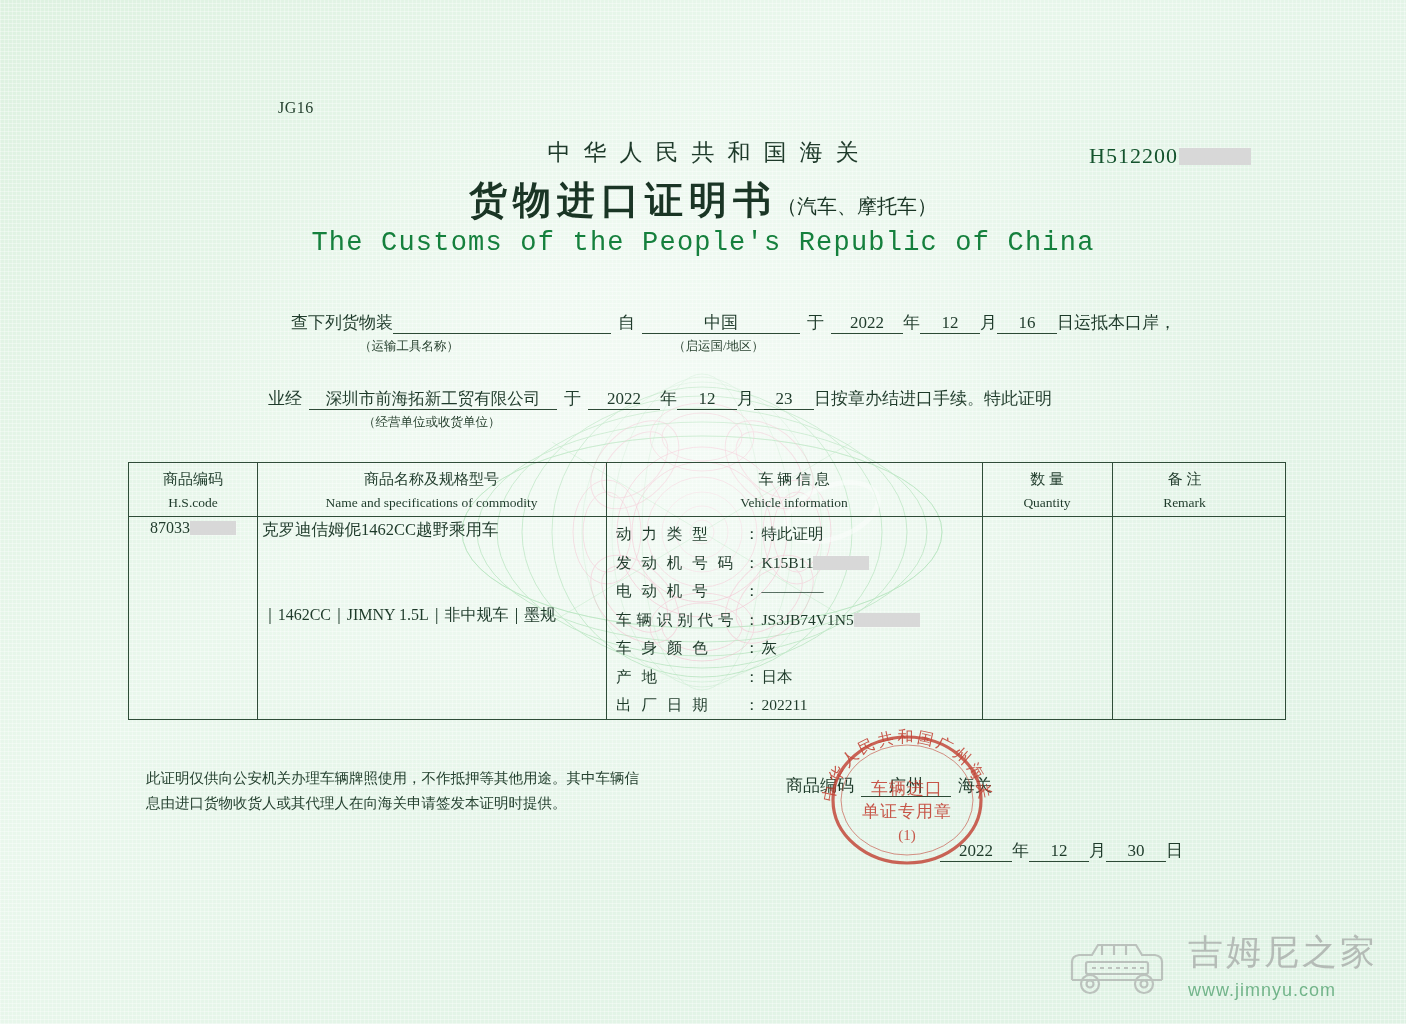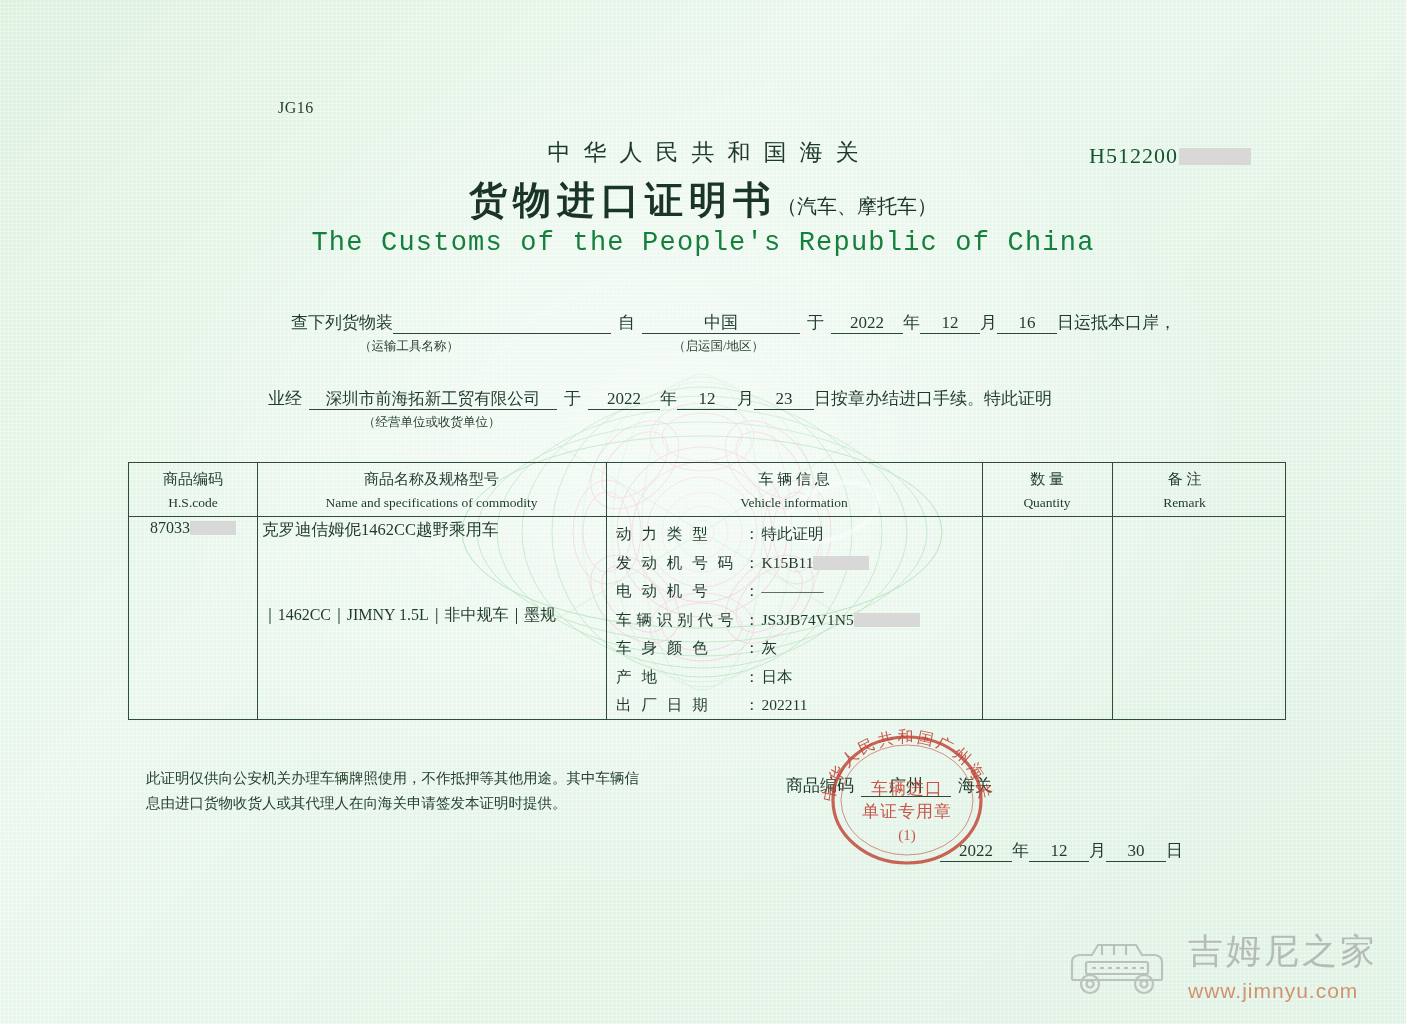--- a/index.html
+++ b/index.html
@@ -324,24 +324,24 @@
     align-items: flex-start;
     color: #8d8d8d;
   }
   .logo-cn {
     font-size: 35px;
     letter-spacing: 3px;
     font-family: "Liberation Serif", serif;
     color: #8e8e8e;
   }
   .logo-url {
-    font-size: 21px;
+    font-size: 18px;
     letter-spacing: 1px;
     font-family: "Liberation Sans", sans-serif;
-    color: #c2410c;
+    color: #15803d;
     margin-top: 4px;
   }
 </style>
 </head>
 <body>
 
 <div class="paper"></div>
 
 <div class="sheet">
 

